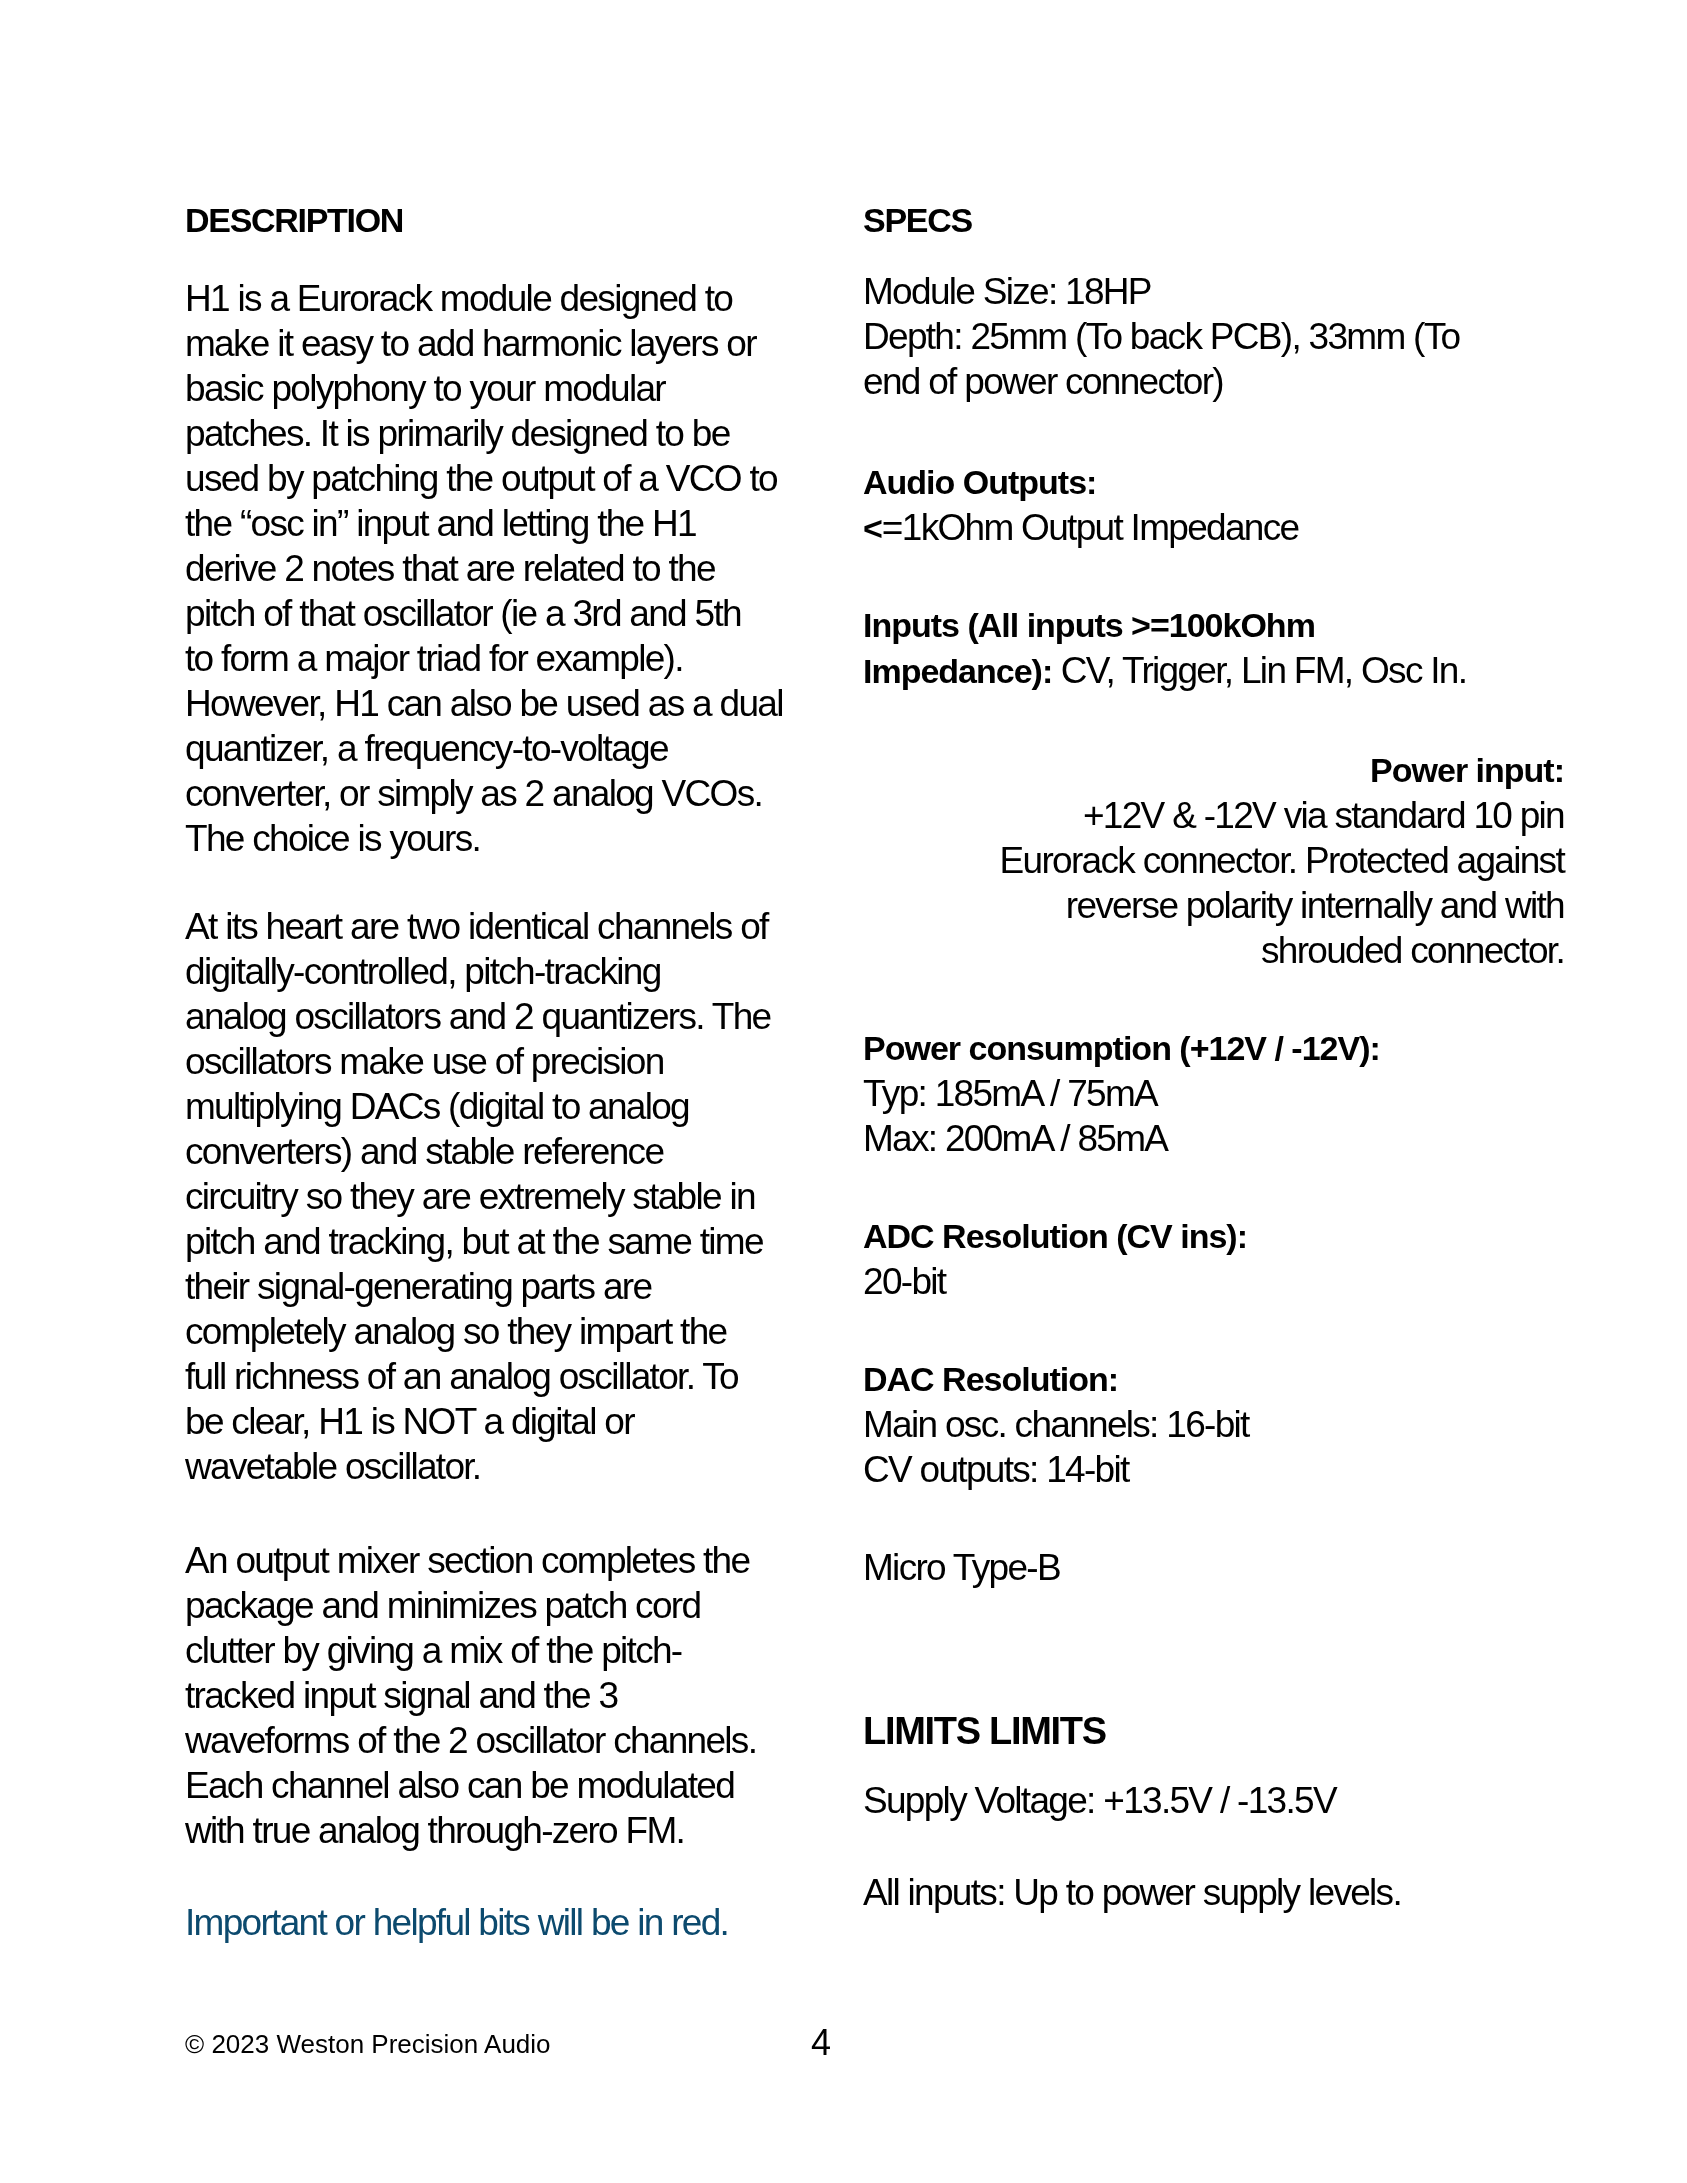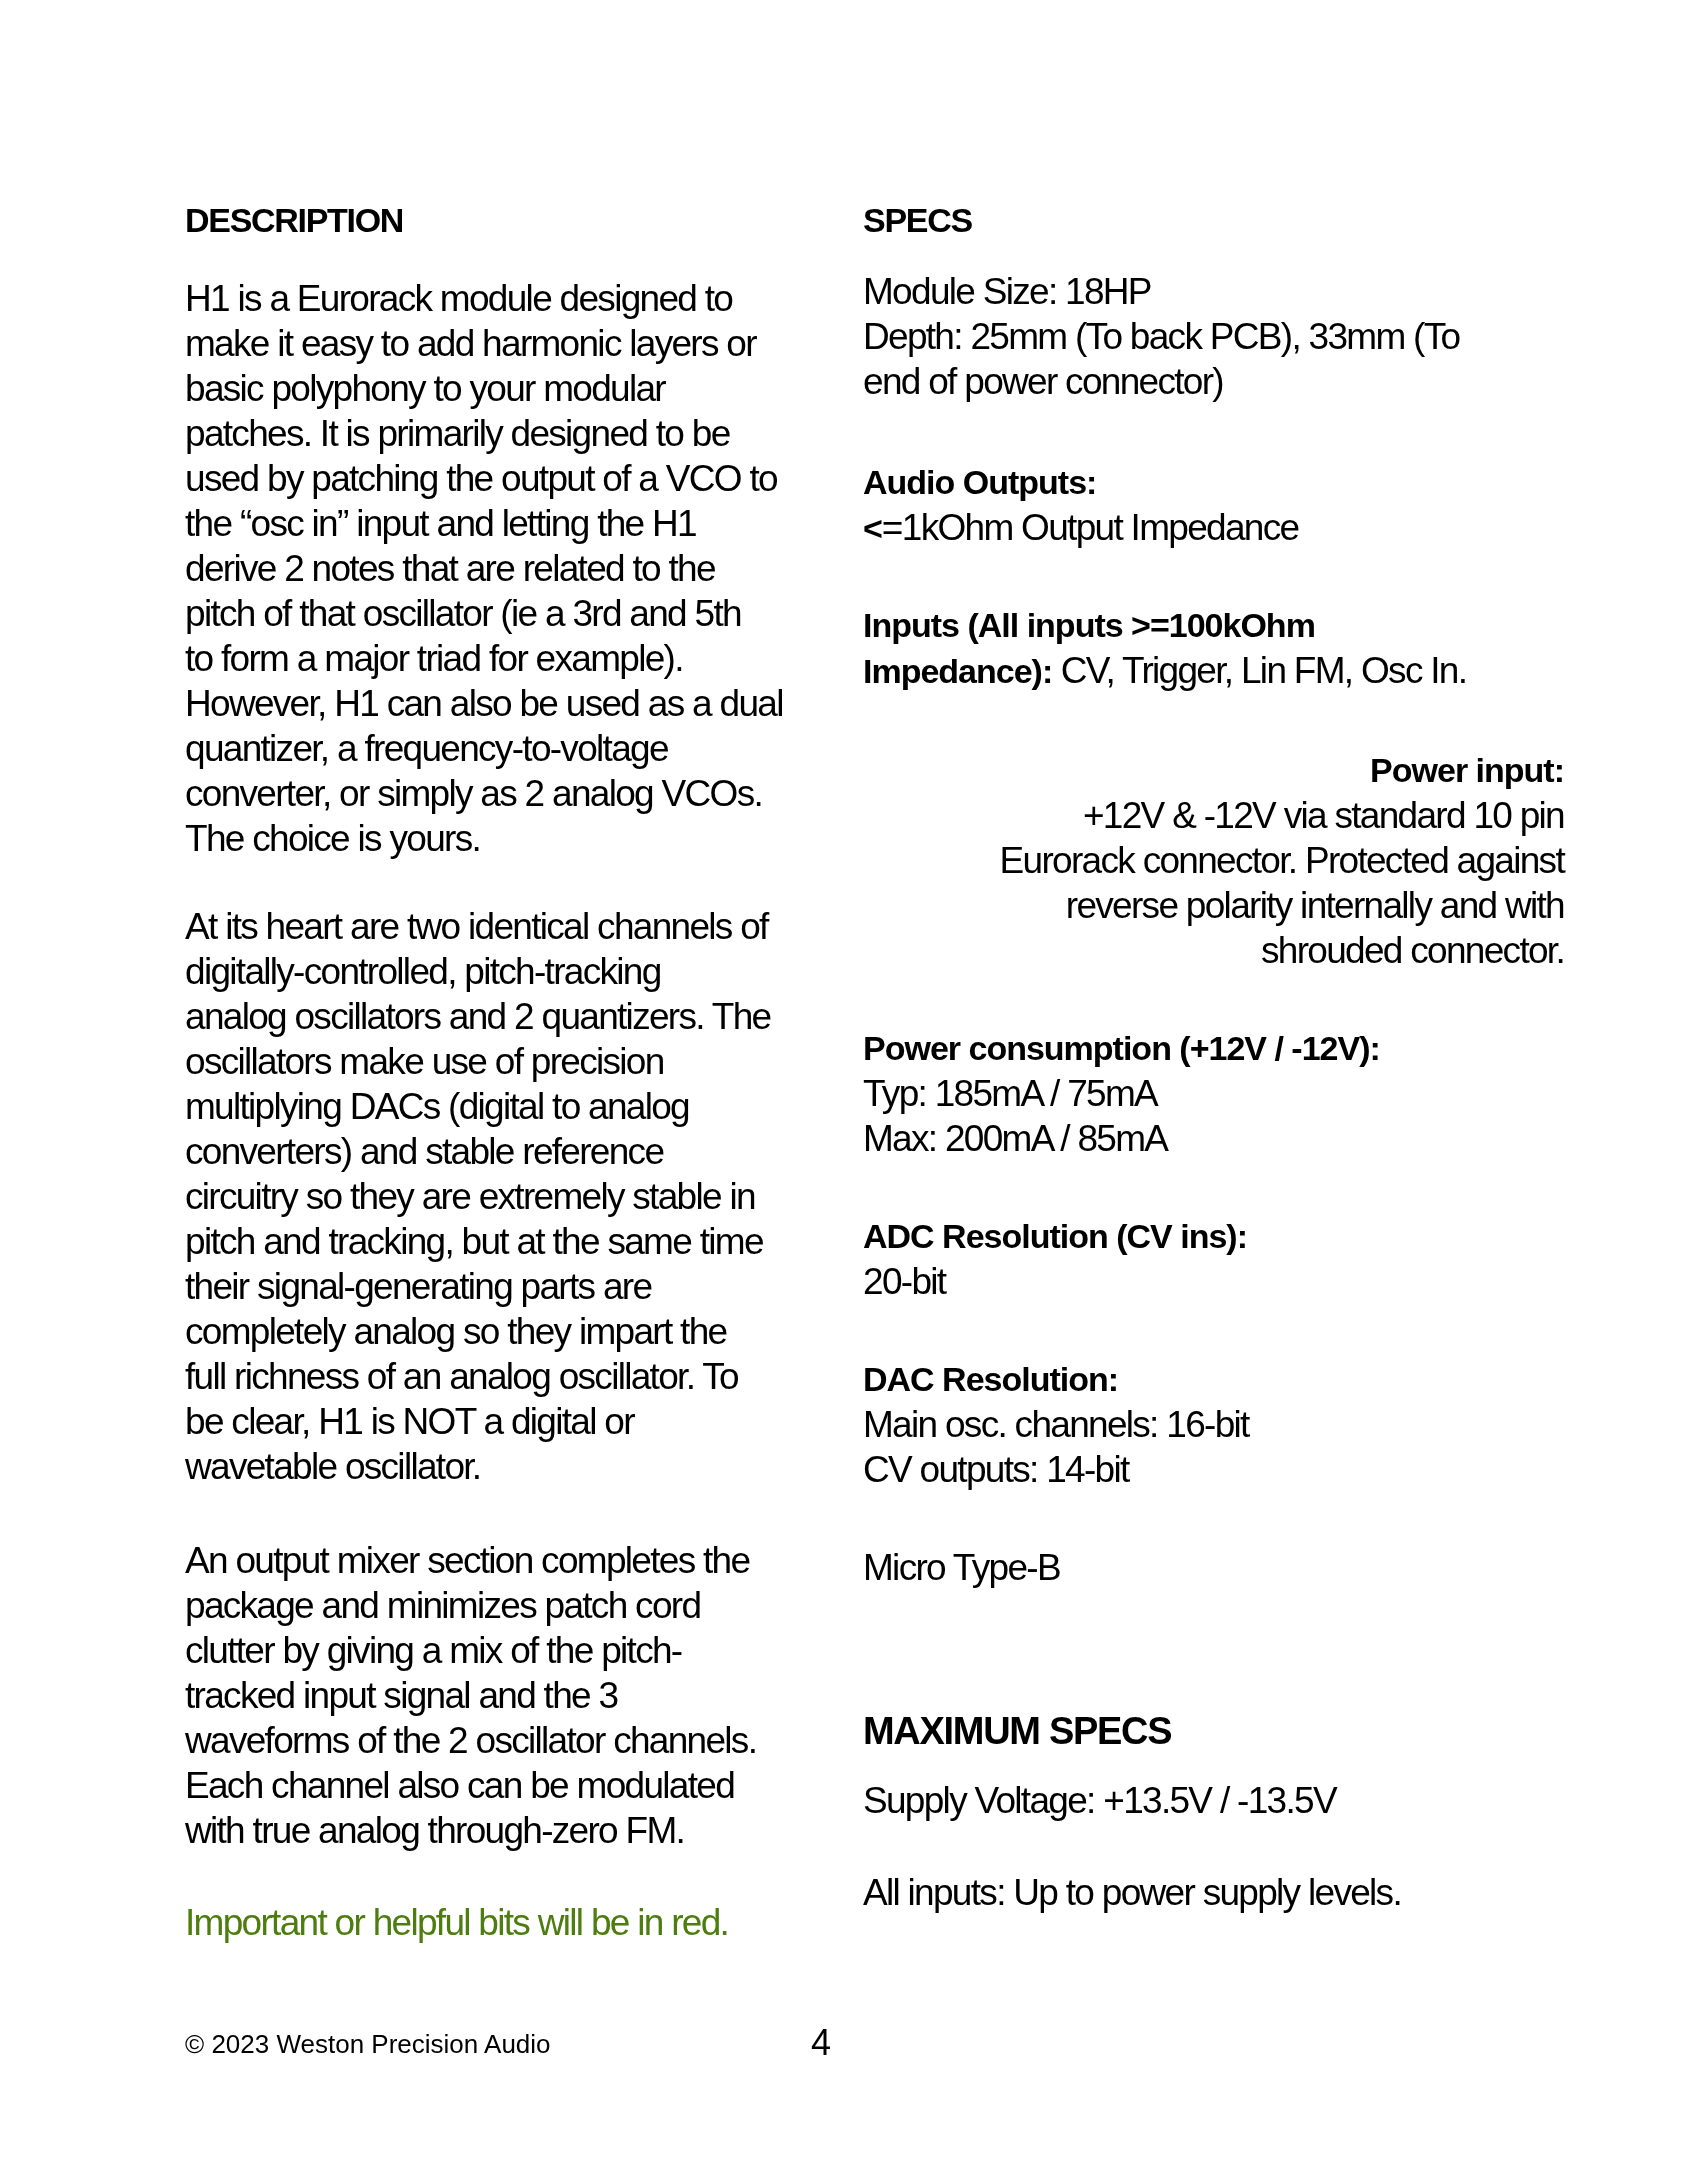--- a/index.html
+++ b/index.html
@@ -14,21 +14,21 @@
   .hmax { font-weight:700; font-size:38px; letter-spacing:-1.3px; line-height:42px; }
   
   .body-lines, .line {
     font-size:37px; letter-spacing:-1.7px; line-height:45px; white-space:pre-line;
   }
   
   .lbl {
     font-weight:700; font-size:34px; letter-spacing:-1px; line-height:45px; white-space:pre-line;
   }
   .lbl-inline { font-weight:700; font-size:34px; letter-spacing:-1px; }
-  .red { color:#4d7c0f; }
+  .red { color:#0c4a6e; }
   .footer-text { font-size:26px; letter-spacing:0; line-height:33px; }
   .pagenum { font-size:36px; letter-spacing:0; line-height:40px; }
   .col-left  { left:185px;  width:655px; }
   .col-right { left:863px; width:701px; }
 </style>
 </head>
 <body>
 
 <div class="page">
 
@@ -110,21 +110,21 @@
   <div class="abs col-right" style="top:1357px;">
     <div class="lbl">DAC Resolution:</div>
     <div class="line">Main osc. channels: 16-bit
 CV outputs: 14-bit</div>
   </div>
 
   <div class="abs col-right" style="top:1545px;">
     <div class="line">Micro Type-B</div>
   </div>
 
-  <div class="abs col-right hmax" style="top:1710px;">MAXIMUM SPECS</div>
+  <div class="abs col-right hmax" style="top:1710px;">LIMITS LIMITS</div>
 
   <div class="abs col-right line" style="top:1778px;">Supply Voltage: +13.5V / -13.5V</div>
 
   <div class="abs col-right line" style="top:1870px;">All inputs: Up to power supply levels.</div>
 
   <div class="abs footer-text" style="left:185px; top:2028px;">© 2023 Weston Precision Audio</div>
 
   <div class="abs pagenum" style="left:791px; top:2023px; width:60px; text-align:center;">4</div>
 
 </div>

